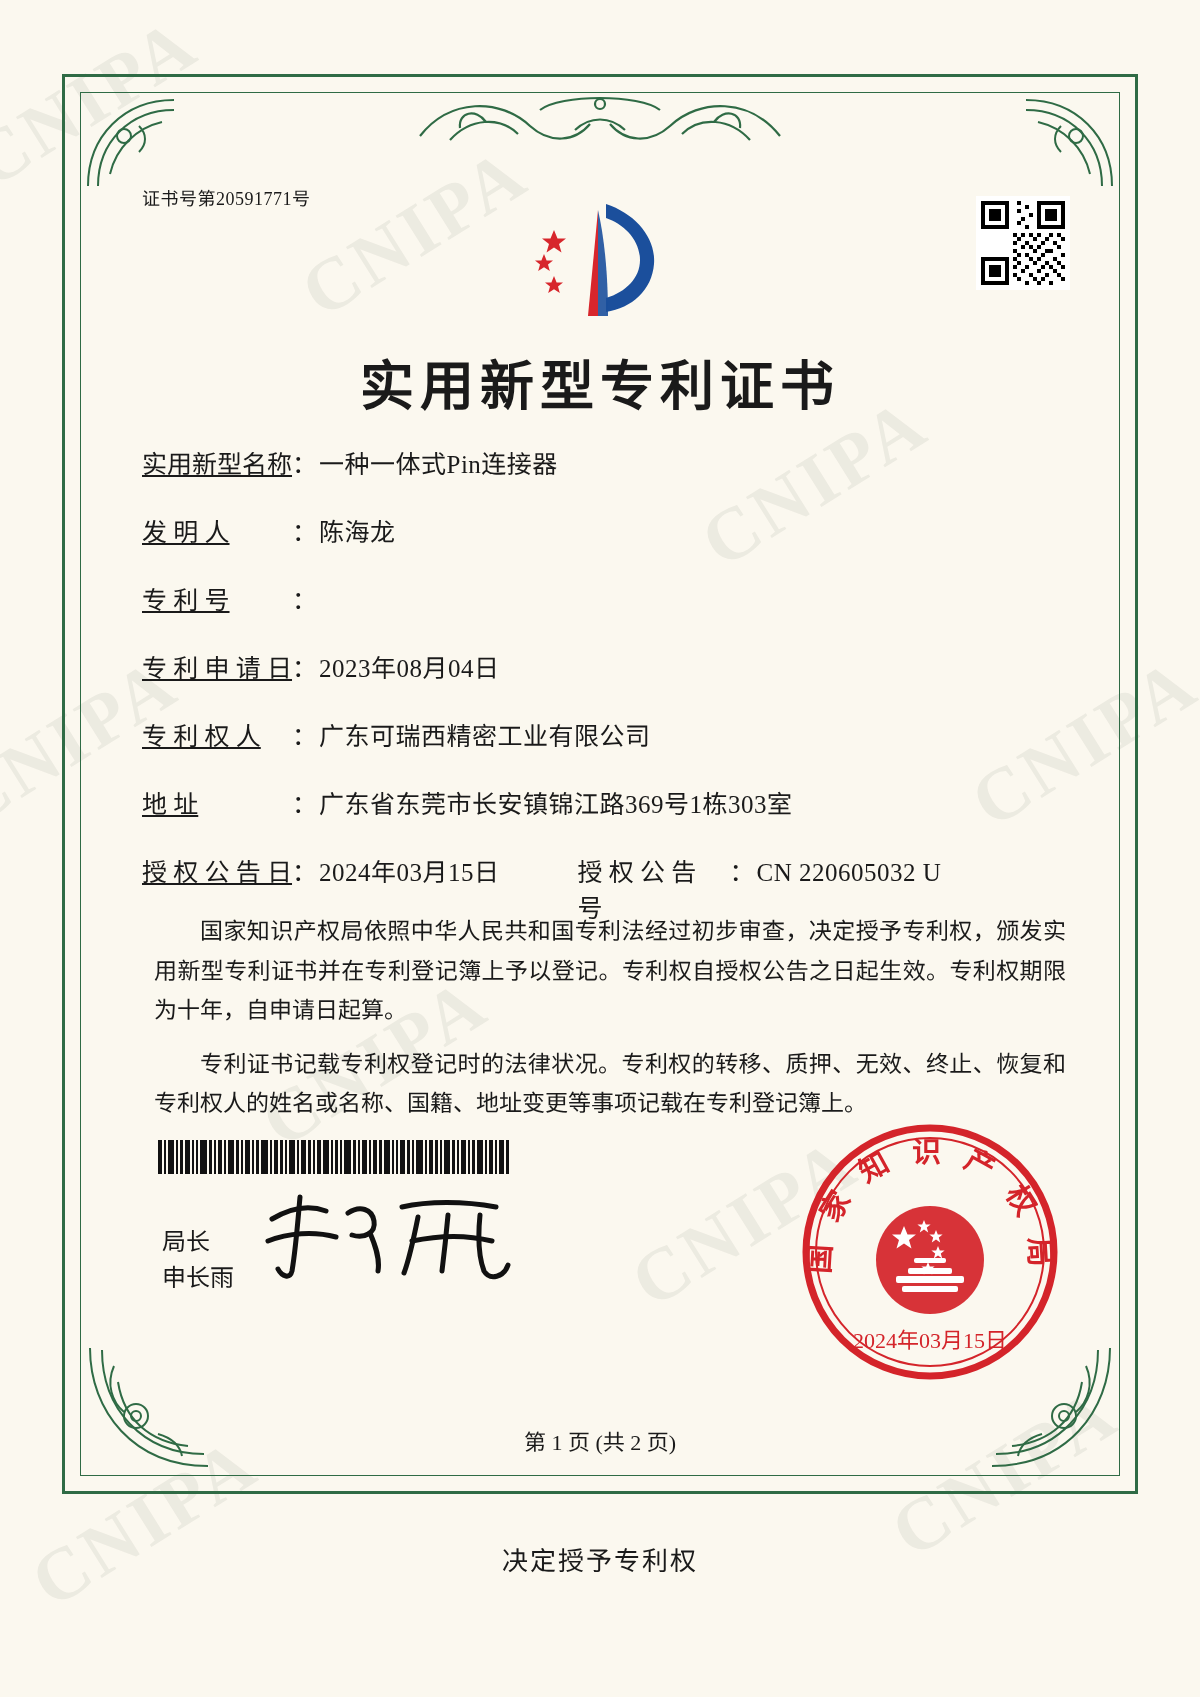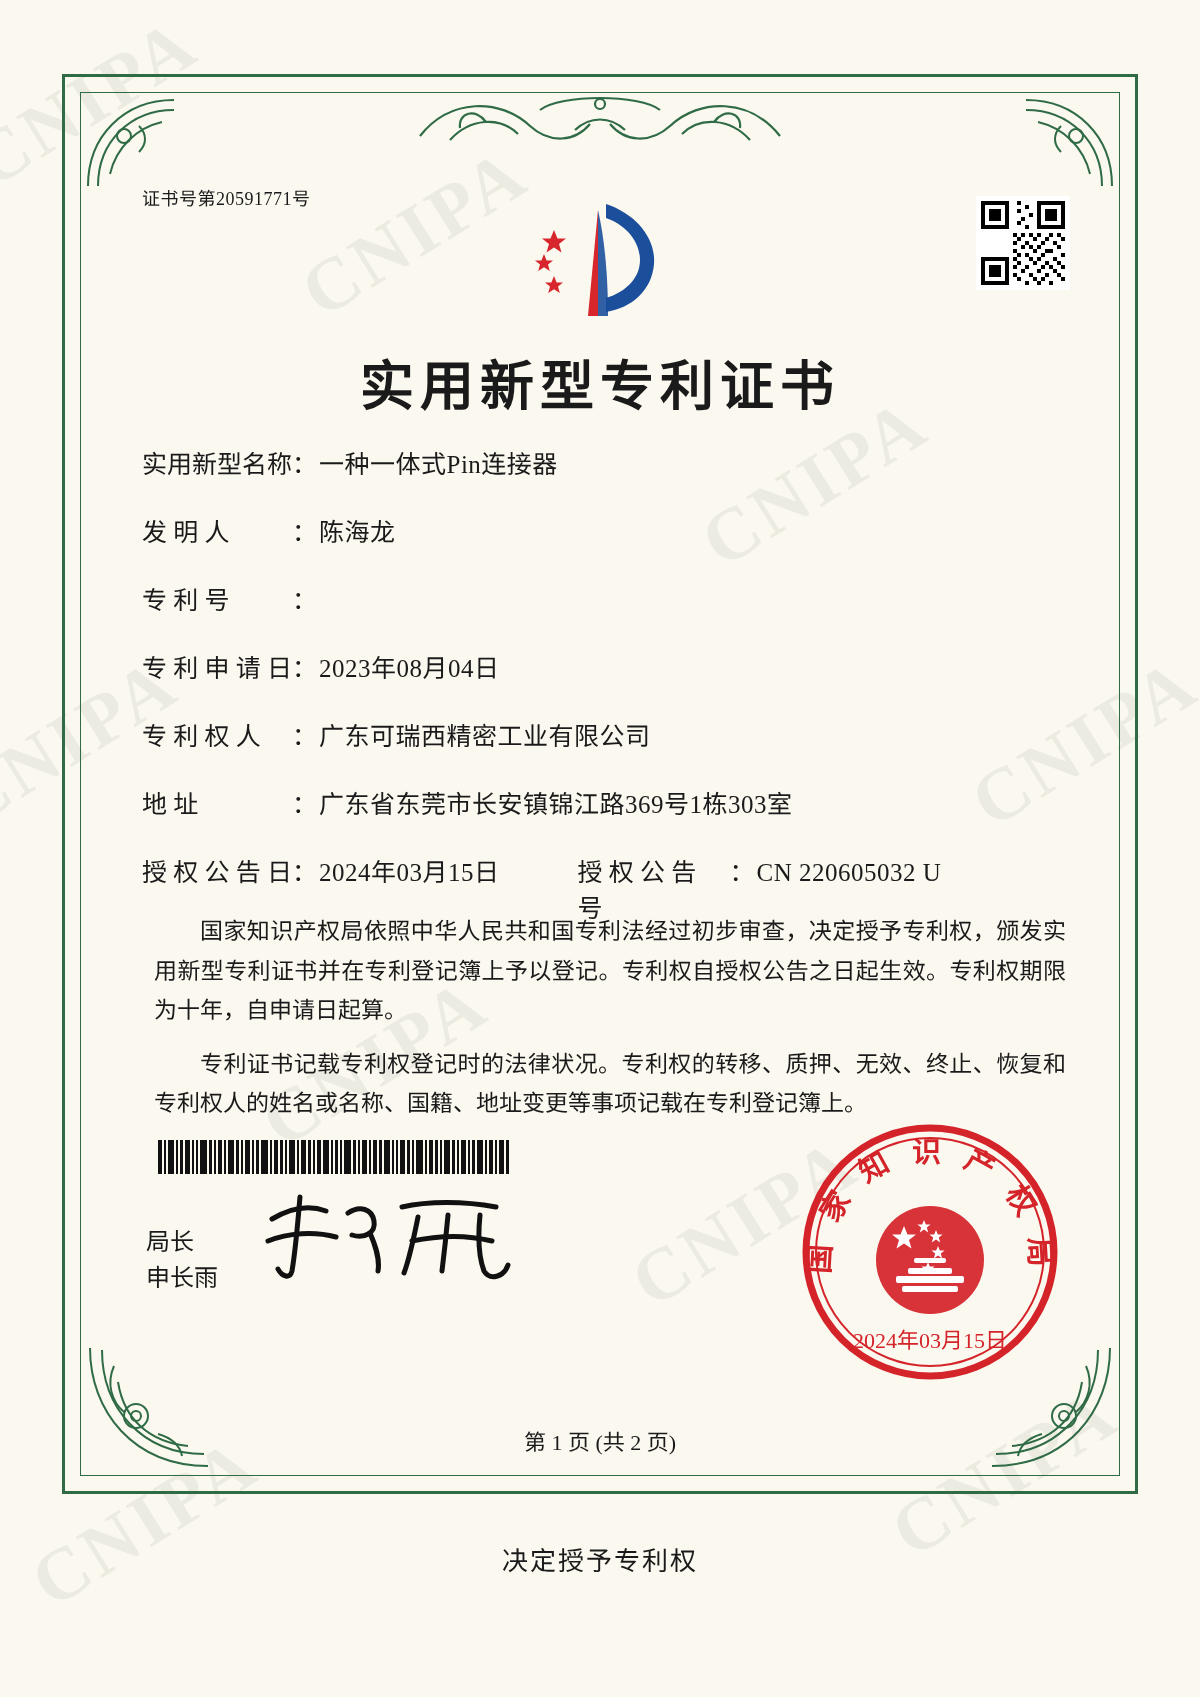--- a/index.html
+++ b/index.html
@@ -128,20 +128,21 @@
     align-items: baseline;
     margin-bottom: 32px;
     font-size: 25px;
   }
   .field-label {
     width: 150px;
     flex: 0 0 150px;
     display: flex;
     justify-content: space-between;
     letter-spacing: 0;
+    text-decoration: underline;
   }
   .field-colon {
     margin: 0 2px 0 0;
   }
   .field-value {
     flex: 1;
     letter-spacing: 0.5px;
   }
   .field-row.dual .field-value { flex: 0 0 auto; }
   .field-label2 {
@@ -176,21 +177,21 @@
   }
   .barcode i {
     display: block;
     background: #111;
     height: 34px;
     margin-right: 2px;
   }
 
   .signature-block {
     position: absolute;
-    left: 84px;
+    left: 100px;
     top: 1150px;
     font-size: 24px;
     line-height: 1.5;
   }
   .signature-img {
     position: absolute;
     left: 190px;
     top: 1115px;
     width: 280px;
     height: 95px;

